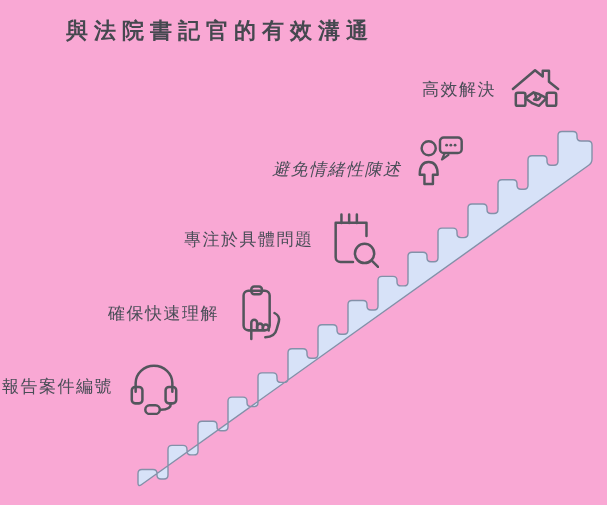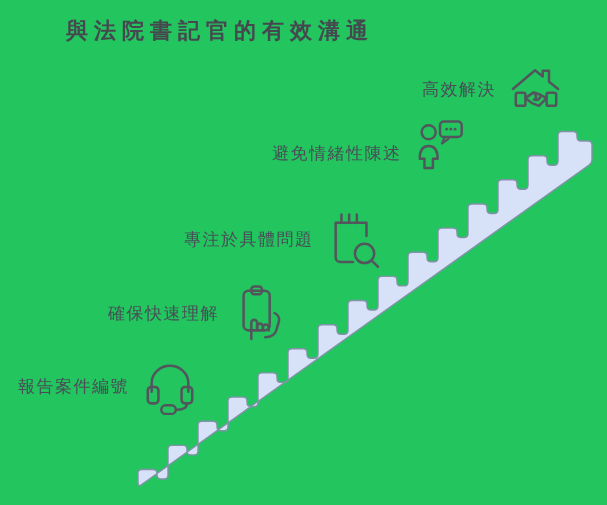--- a/index.html
+++ b/index.html
@@ -1,41 +1,41 @@
 <!DOCTYPE html>
 <html style="--title-color: #45484f; --label-color: #494d57; --icon-color: #53555c;"><head>
 <meta charset="utf-8">
 <style>
   html,body{margin:0;padding:0;background:#fff;}
   #canvas{
-    position:relative;width:607px;height:505px;background:#22c55e;
+    position:relative;width:607px;height:505px;background:#f9a8d4;
     font-family:"Liberation Sans","DejaVu Sans",sans-serif;overflow:hidden;
   }
   #stairs-svg{position:absolute;left:0;top:0;z-index:0;}
   .page-title{
     position:absolute;left:66px;top:16px;z-index:2;
     font-size:22px;font-weight:bold;letter-spacing:6px;color:var(--title-color,#45484f);
     white-space:nowrap;
   }
   .step-row{
     position:absolute;display:flex;align-items:center;gap:13px;z-index:1;white-space:nowrap;
   }
   .step-label{
     font-size:17px;letter-spacing:1.5px;color:var(--label-color,#494d57);
   }
   .icon{color:var(--icon-color,#53555c);display:block;}
   .icon svg{display:block;fill:none;stroke:currentColor;stroke-width:2.6;
     stroke-linecap:round;stroke-linejoin:round;}
   .icon svg .fill-dot{fill:currentColor;stroke:none;}
   
   #row-5{left:422px;top:64px;}
-  #row-4{left:272px;top:120px;}
+  #row-4{left:272px;top:136px;font-style:italic;}
   #row-3{left:184px;top:210px;}
   #row-2{left:108px;top:284px;}
-  #row-1{left:18px;top:357px;}
+  #row-1{left:2px;top:357px;}
 </style>
 </head>
 <body>
 
 <div id="canvas">
 
   <svg id="stairs-svg" width="607" height="505" viewBox="0 0 607 505">
     <path id="stair-path" d="M141.3 484.7Q138.0 487.0 138.0 483.0L138.0 473.5Q138.0 469.5 142.0 469.5L153.0 469.5Q157.0 469.5 157.0 473.5L157.0 475.0Q157.0 479.0 161.0 479.0L164.0 479.0Q168.0 479.0 168.0 475.0L168.0 449.4Q168.0 445.4 172.0 445.4L183.0 445.4Q187.0 445.4 187.0 449.4L187.0 450.9Q187.0 454.9 191.0 454.9L194.0 454.9Q198.0 454.9 198.0 450.9L198.0 425.2Q198.0 421.2 202.0 421.2L213.0 421.2Q217.0 421.2 217.0 425.2L217.0 426.7Q217.0 430.7 221.0 430.7L224.0 430.7Q228.0 430.7 228.0 426.7L228.0 401.1Q228.0 397.1 232.0 397.1L243.0 397.1Q247.0 397.1 247.0 401.1L247.0 402.6Q247.0 406.6 251.0 406.6L254.0 406.6Q258.0 406.6 258.0 402.6L258.0 376.9Q258.0 372.9 262.0 372.9L273.0 372.9Q277.0 372.9 277.0 376.9L277.0 378.4Q277.0 382.4 281.0 382.4L284.0 382.4Q288.0 382.4 288.0 378.4L288.0 352.8Q288.0 348.8 292.0 348.8L303.0 348.8Q307.0 348.8 307.0 352.8L307.0 354.3Q307.0 358.3 311.0 358.3L314.0 358.3Q318.0 358.3 318.0 354.3L318.0 328.7Q318.0 324.7 322.0 324.7L333.0 324.7Q337.0 324.7 337.0 328.7L337.0 330.2Q337.0 334.2 341.0 334.2L344.0 334.2Q348.0 334.2 348.0 330.2L348.0 304.5Q348.0 300.5 352.0 300.5L363.0 300.5Q367.0 300.5 367.0 304.5L367.0 306.0Q367.0 310.0 371.0 310.0L374.0 310.0Q378.0 310.0 378.0 306.0L378.0 280.4Q378.0 276.4 382.0 276.4L393.0 276.4Q397.0 276.4 397.0 280.4L397.0 281.9Q397.0 285.9 401.0 285.9L404.0 285.9Q408.0 285.9 408.0 281.9L408.0 256.2Q408.0 252.2 412.0 252.2L423.0 252.2Q427.0 252.2 427.0 256.2L427.0 257.7Q427.0 261.7 431.0 261.7L434.0 261.7Q438.0 261.7 438.0 257.7L438.0 232.1Q438.0 228.1 442.0 228.1L453.0 228.1Q457.0 228.1 457.0 232.1L457.0 233.6Q457.0 237.6 461.0 237.6L464.0 237.6Q468.0 237.6 468.0 233.6L468.0 208.0Q468.0 204.0 472.0 204.0L483.0 204.0Q487.0 204.0 487.0 208.0L487.0 209.5Q487.0 213.5 491.0 213.5L494.0 213.5Q498.0 213.5 498.0 209.5L498.0 183.8Q498.0 179.8 502.0 179.8L513.0 179.8Q517.0 179.8 517.0 183.8L517.0 185.3Q517.0 189.3 521.0 189.3L524.0 189.3Q528.0 189.3 528.0 185.3L528.0 159.7Q528.0 155.7 532.0 155.7L543.0 155.7Q547.0 155.7 547.0 159.7L547.0 161.2Q547.0 165.2 551.0 165.2L554.0 165.2Q558.0 165.2 558.0 161.2L558.0 135.5Q558.0 131.5 562.0 131.5L573.0 131.5Q577.0 131.5 577.0 135.5L577.0 137.0Q577.0 141.0 581.0 141.0L588.0 141.0Q592.0 141.0 592.0 145.0L592.0 159.0Q592.0 163.0 588.7 165.3Z" fill="#d7e2f8" stroke="#8391a9" stroke-width="1.4"></path>
   </svg>
 

